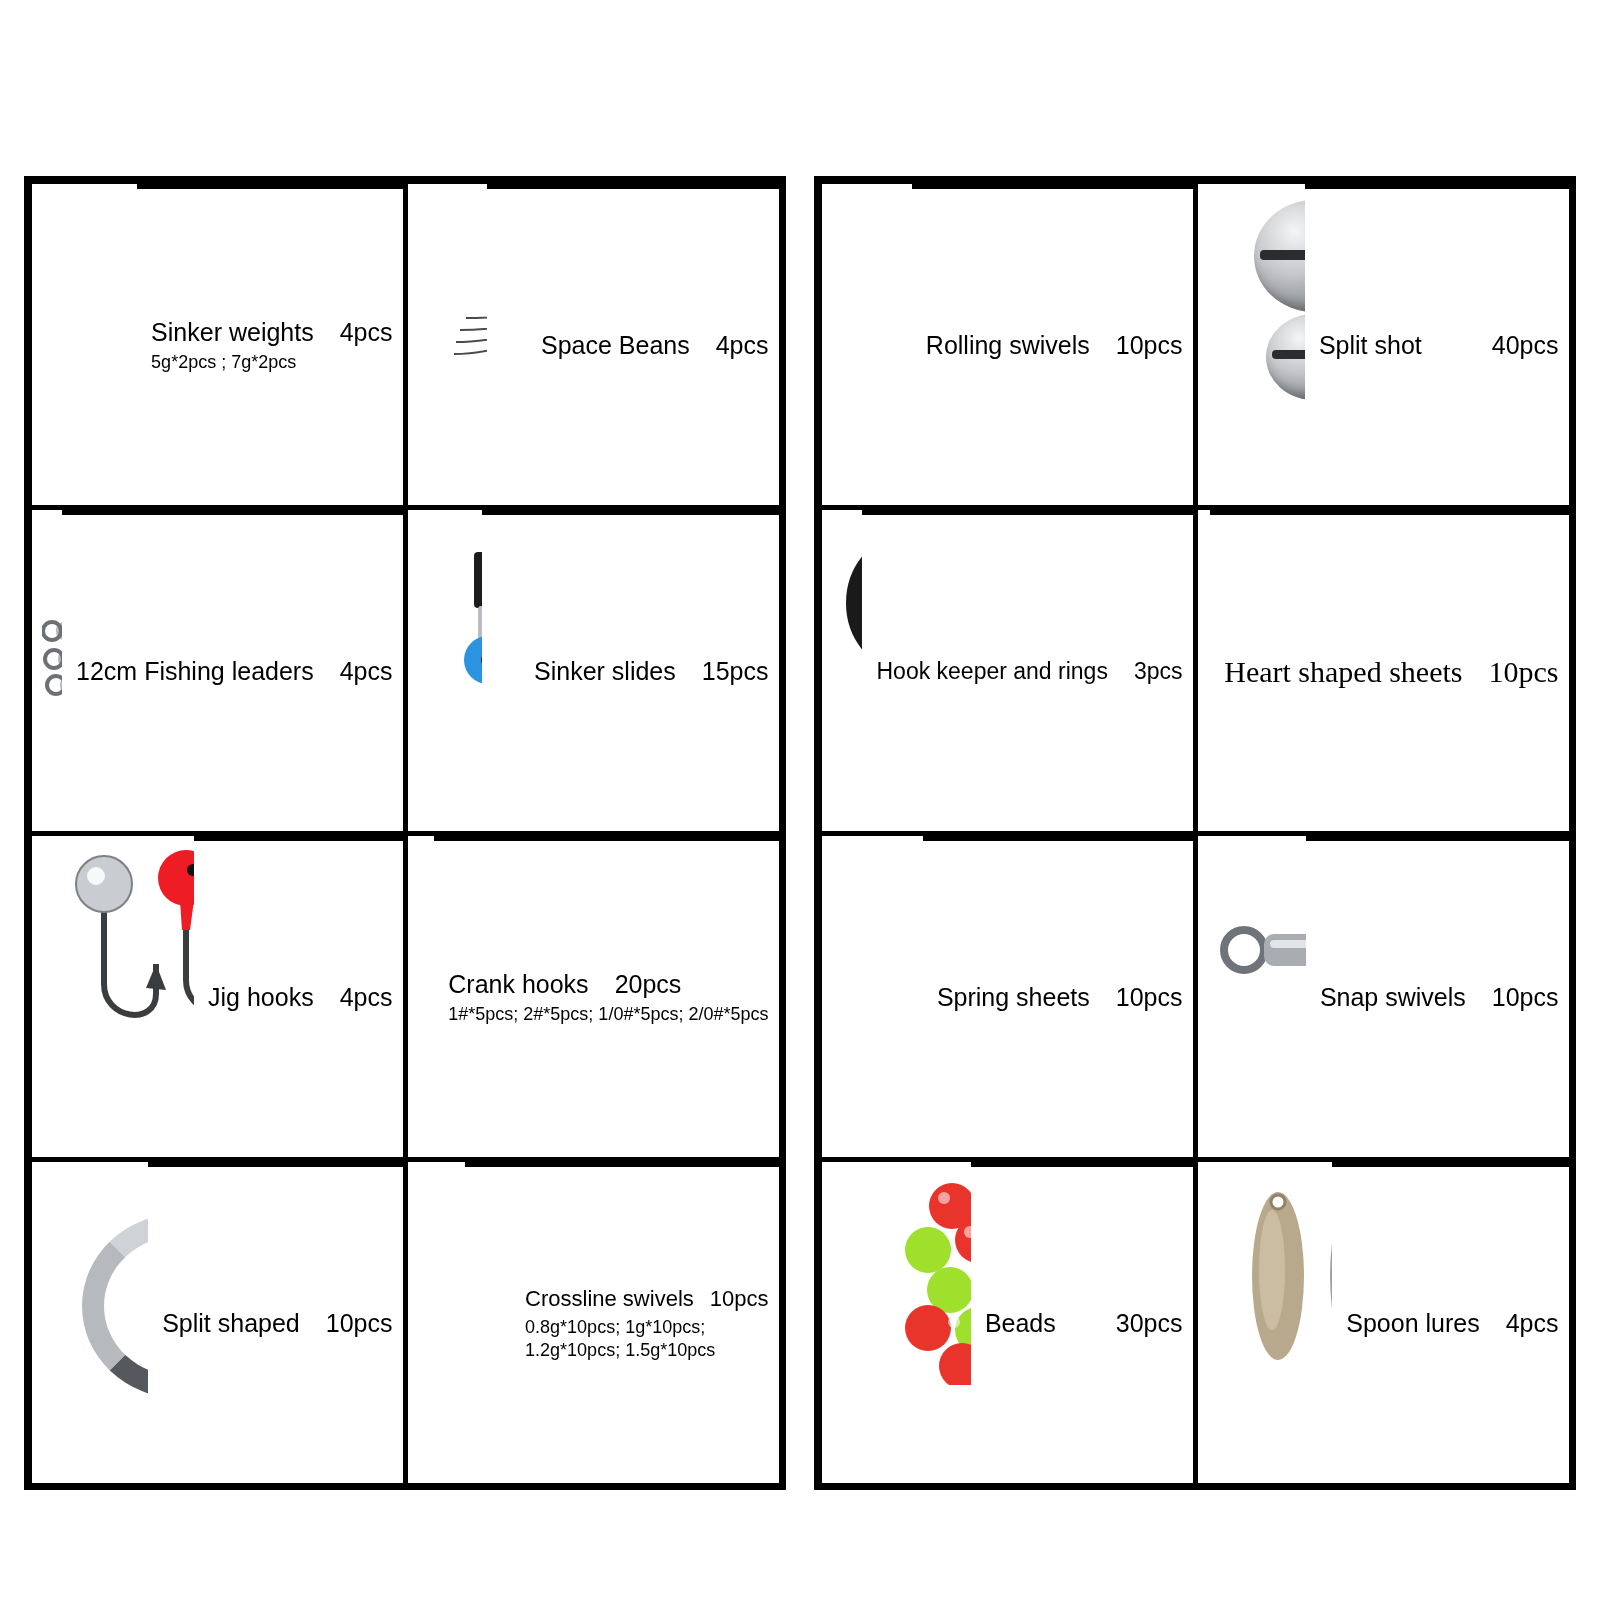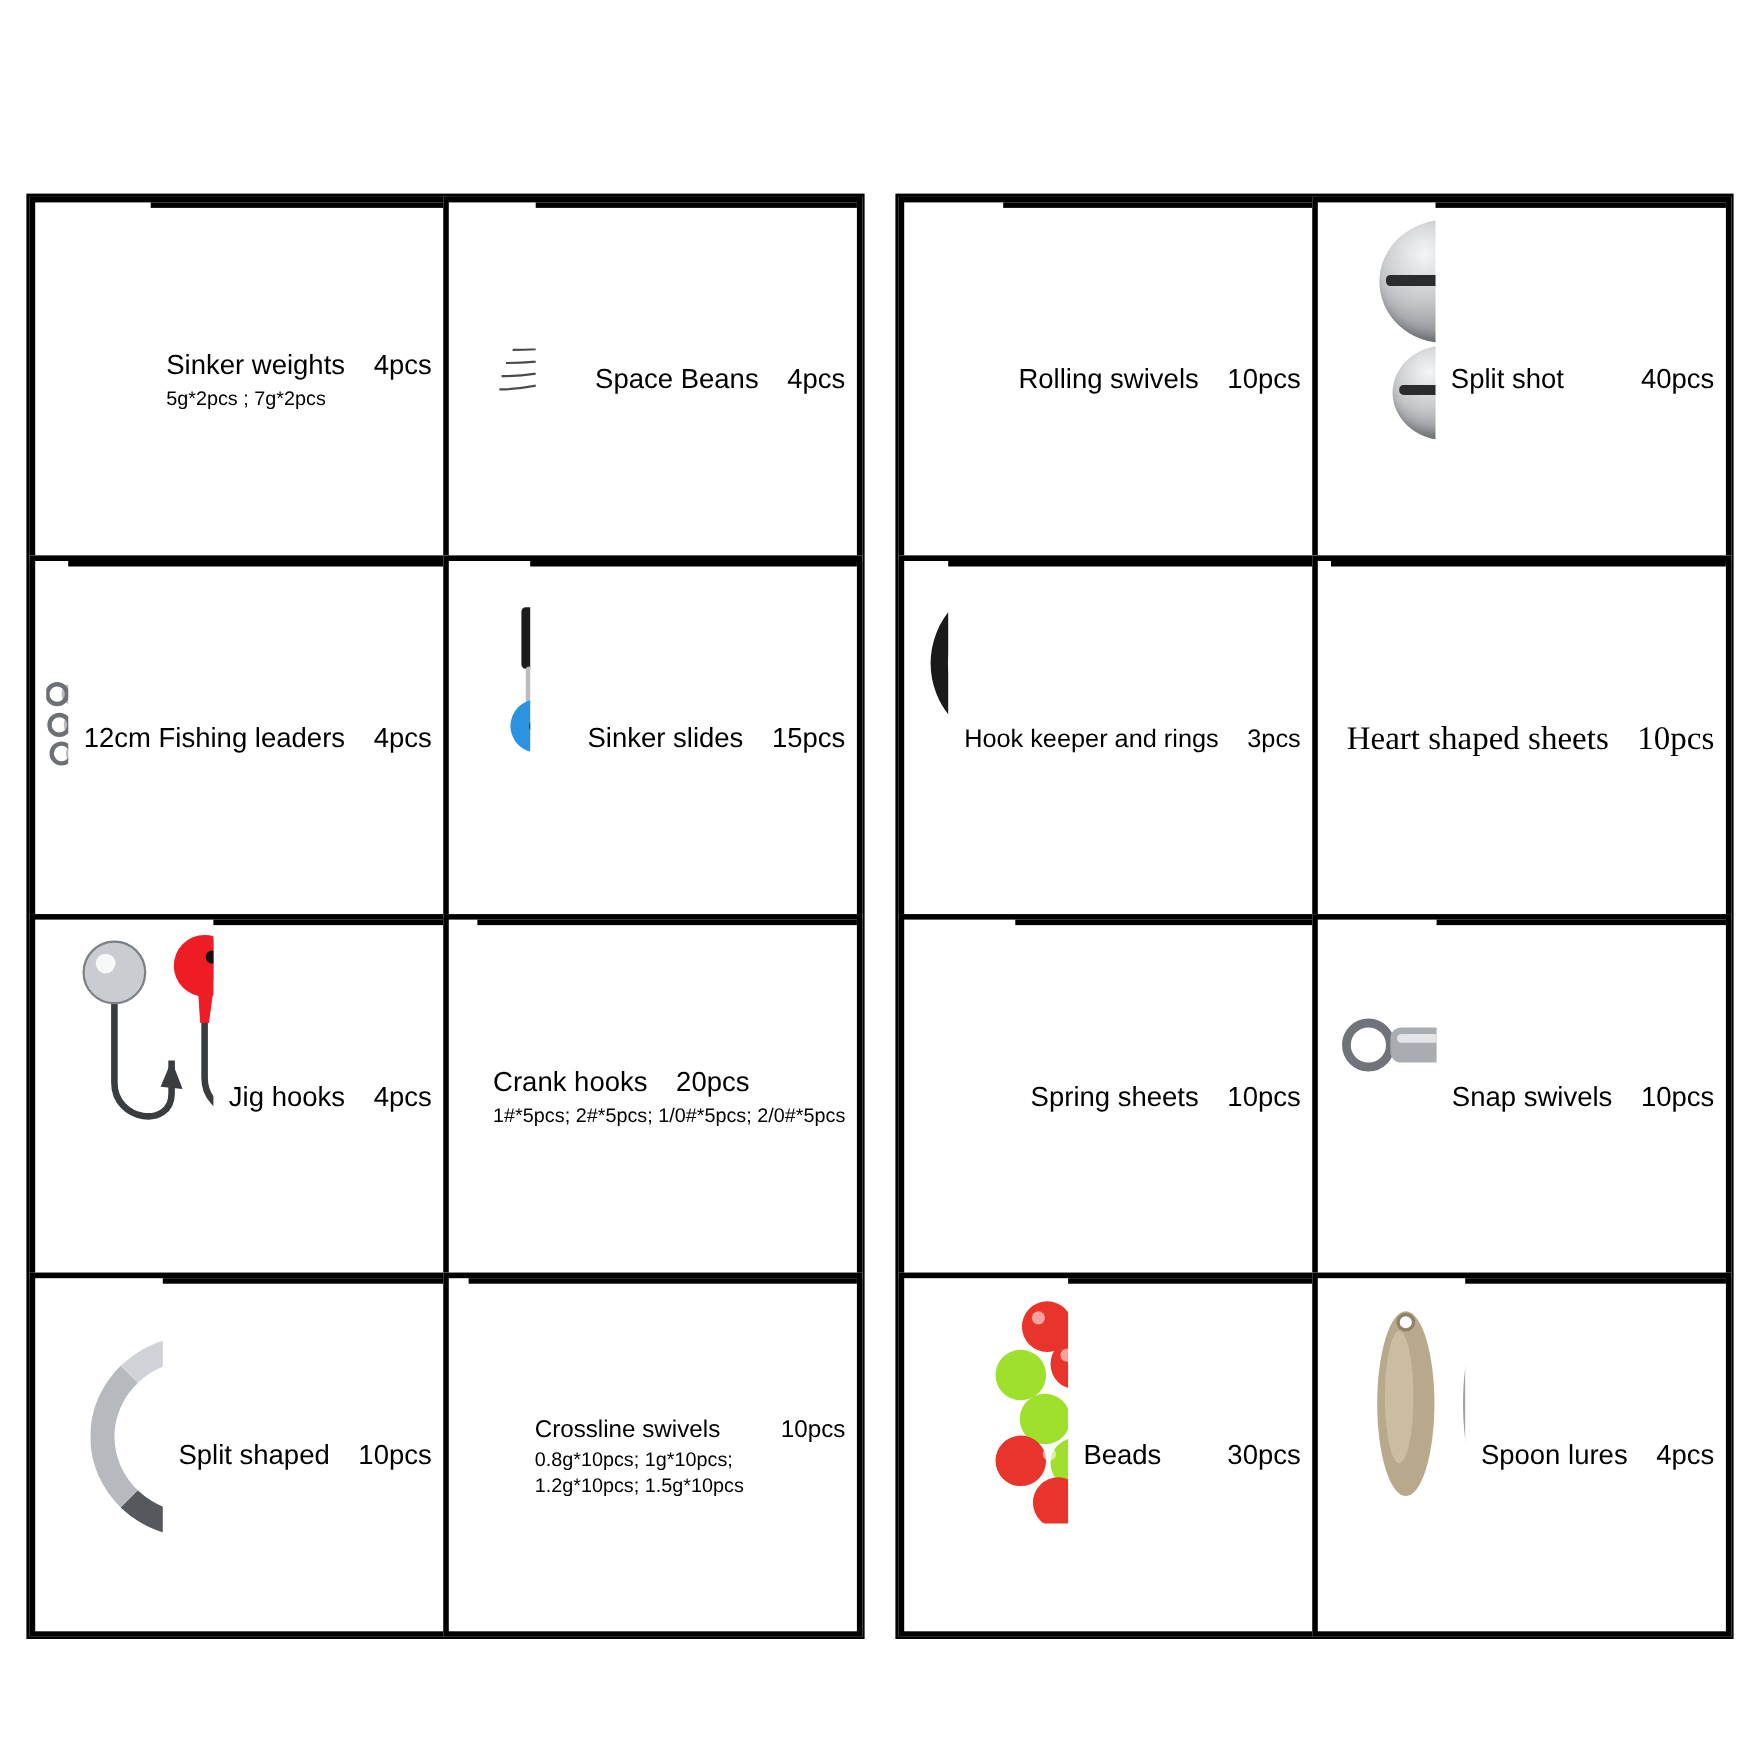--- a/index.html
+++ b/index.html
@@ -324,21 +324,21 @@
             <ellipse cx="74" cy="100" rx="36" ry="40" fill="#8b8f94"></ellipse>
             <ellipse cx="66" cy="92" rx="14" ry="18" fill="#dfe1e4" opacity=".7"></ellipse>
             <g stroke="#5d6166" stroke-width="7" fill="none">
               <path d="M108,96 l18,-8 M110,106 l18,-8 M112,116 l18,-8"></path>
             </g>
             <rect x="104" y="96" width="62" height="12" rx="5" fill="#70747a"></rect>
           </svg>
         </div>
       </div>
       <div class="caption" style="min-height:120px;padding-left:60px;">
-        <div class="cap-main" style="font-size:22px;gap:39px;">
+        <div class="cap-main" style="font-size:22px;">
           <span>Crossline swivels</span>
           <span class="qty" style="margin-left:16px;">10pcs</span>
         </div>
         <div class="cap-sub">
           <div>0.8g*10pcs; 1g*10pcs;</div>
           <div>1.2g*10pcs; 1.5g*10pcs</div>
         </div>
       </div>
     </div>
 

